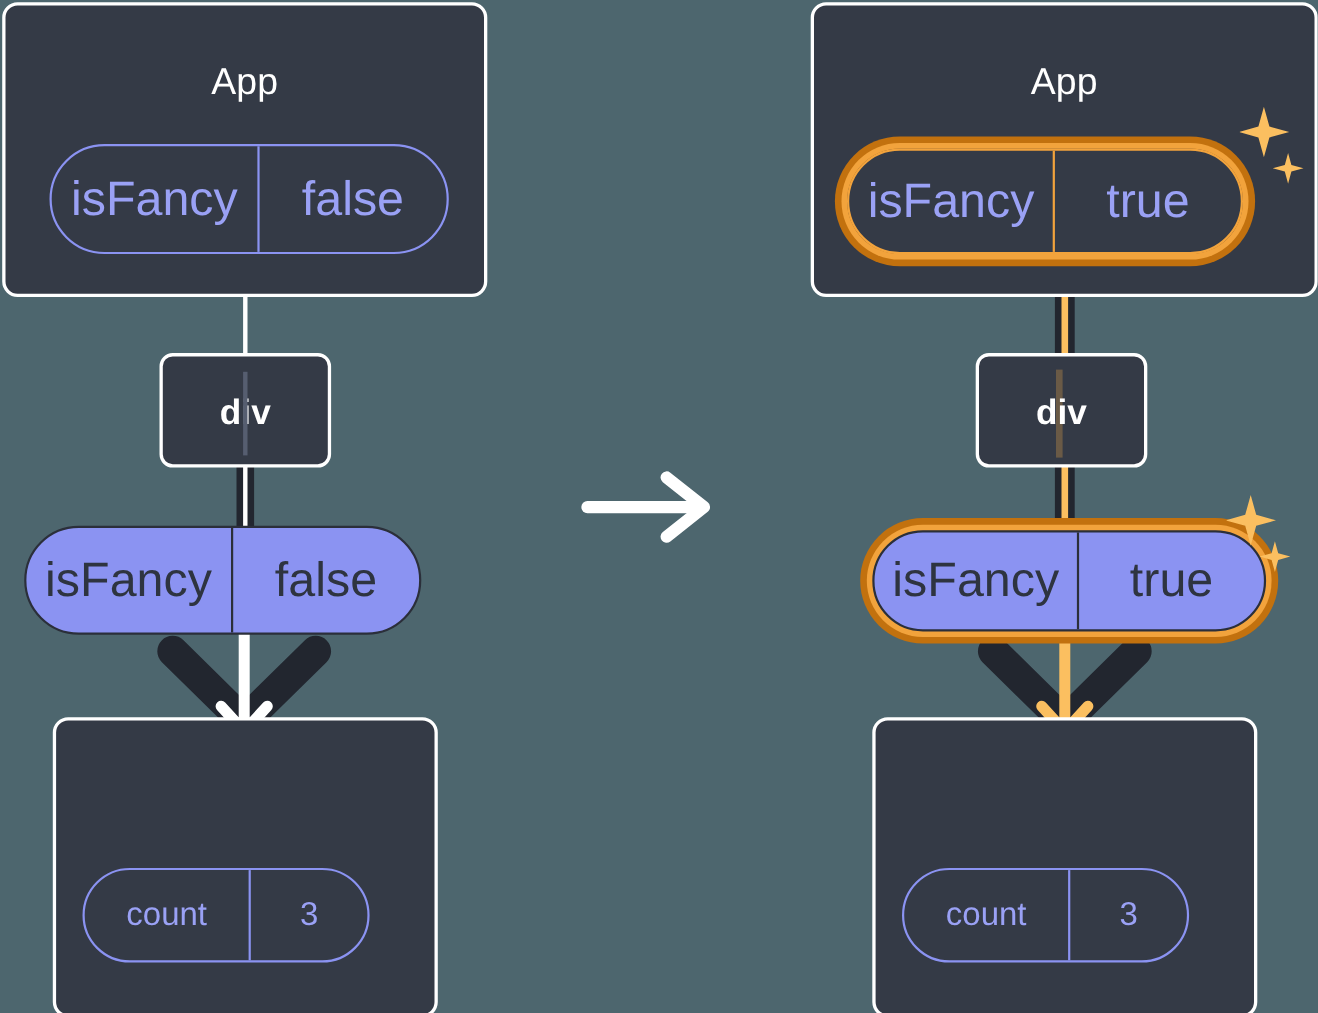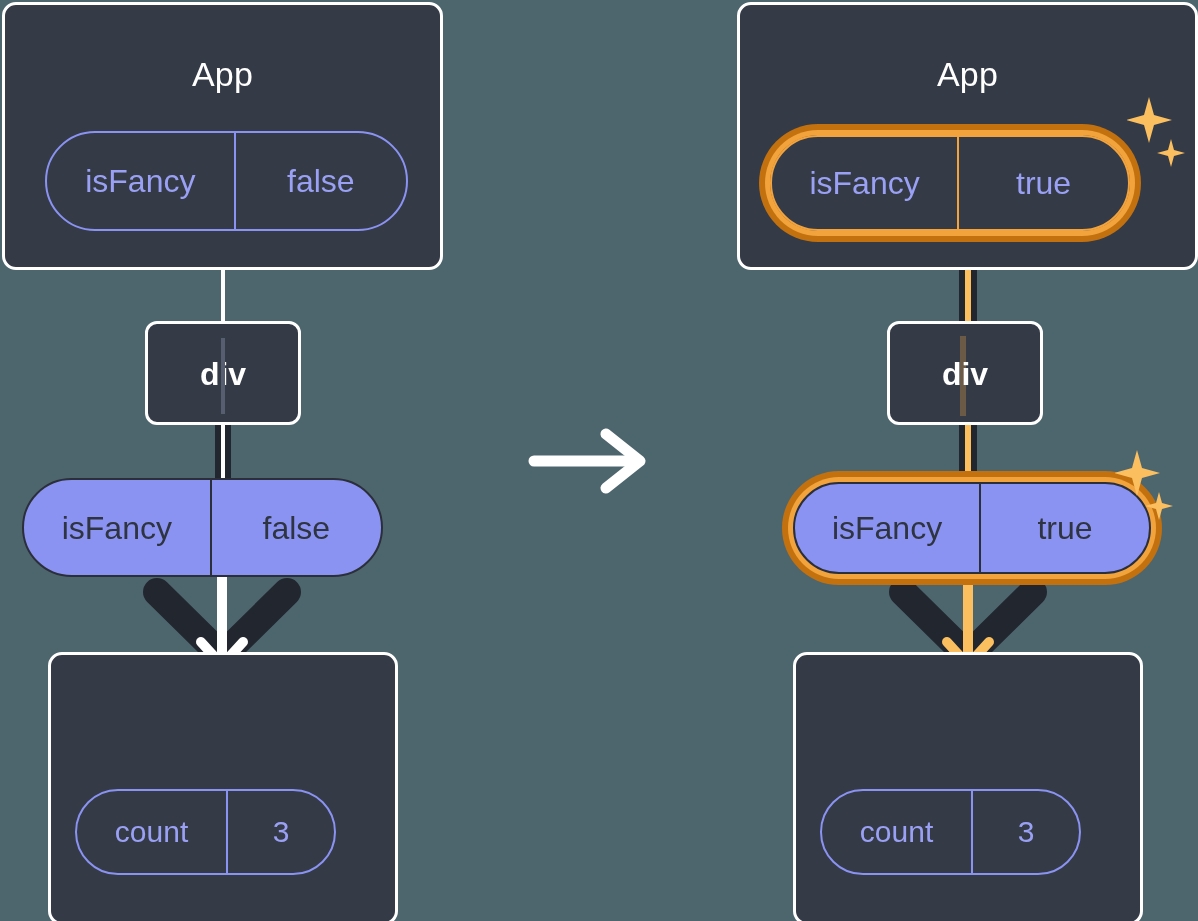--- a/index.html
+++ b/index.html
@@ -72,21 +72,21 @@
     position: absolute;
     display: flex;
     align-items: stretch;
     border-radius: 999px;
     z-index: 22;
   }
   .pill .cell {
     display: flex;
     align-items: center;
     justify-content: center;
-    font-size: 32px;
+    font-size: 44px;
     line-height: 1;
     white-space: nowrap;
   }
   .pill .cell.key { flex: 0 0 52%; }
   .pill .cell.val { flex: 1 1 auto; }
 
   
   .pill.outline {
     background: transparent;
     border: 2px solid #8b93f2;

